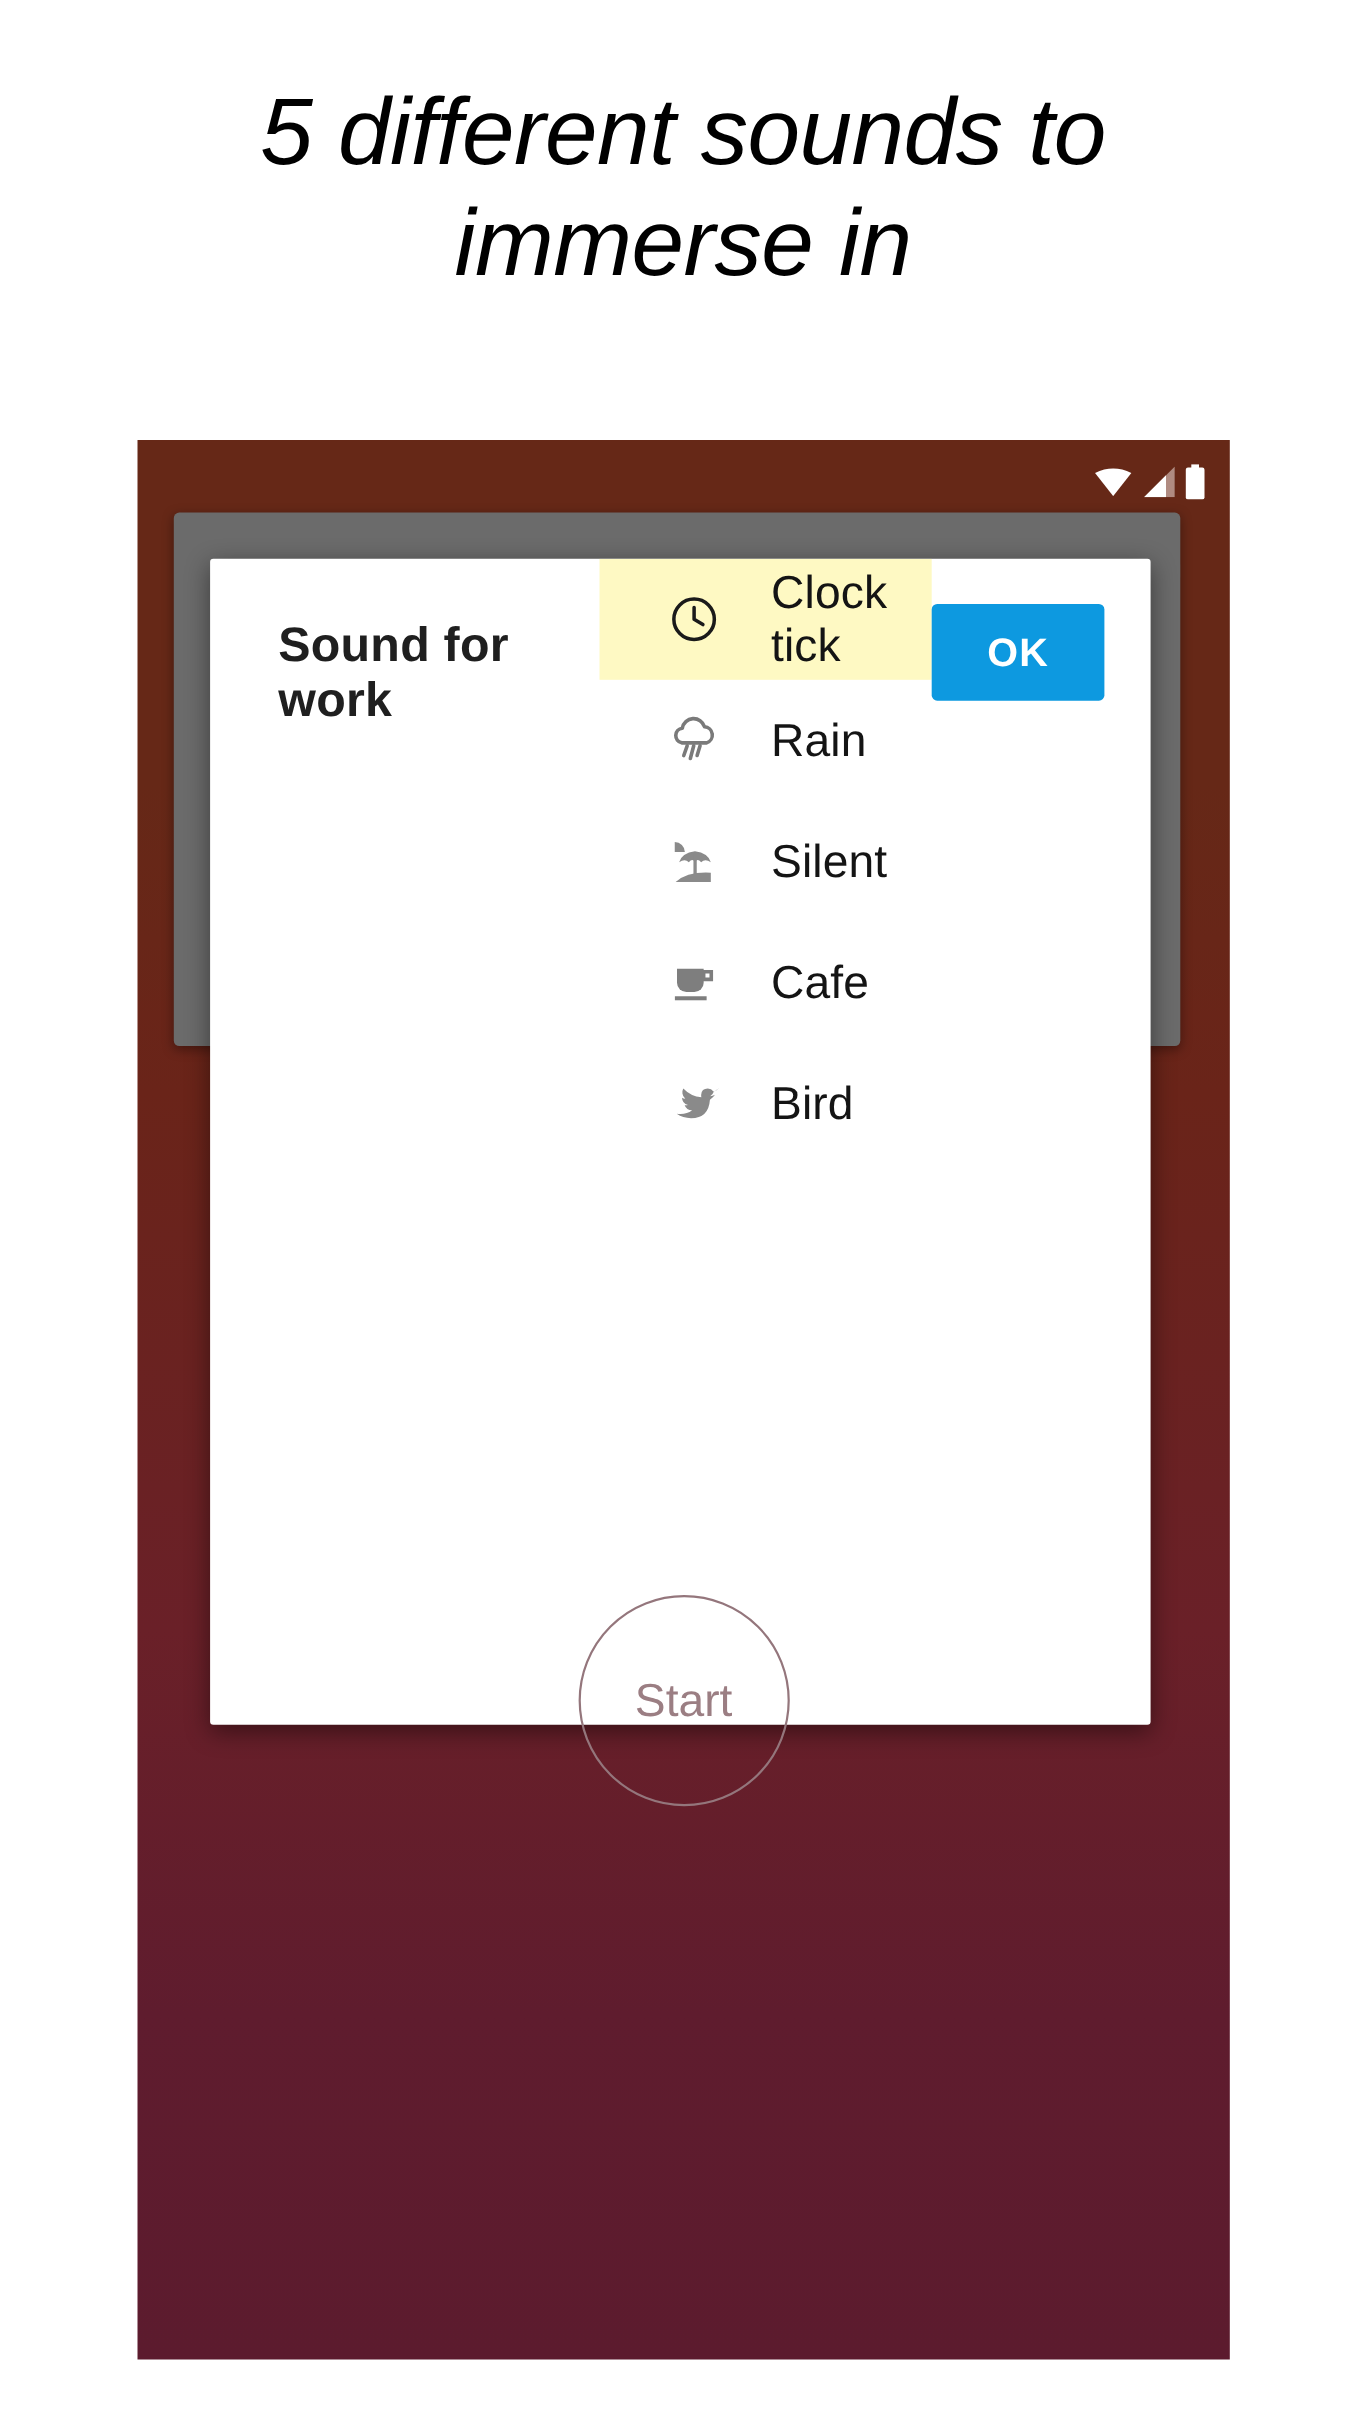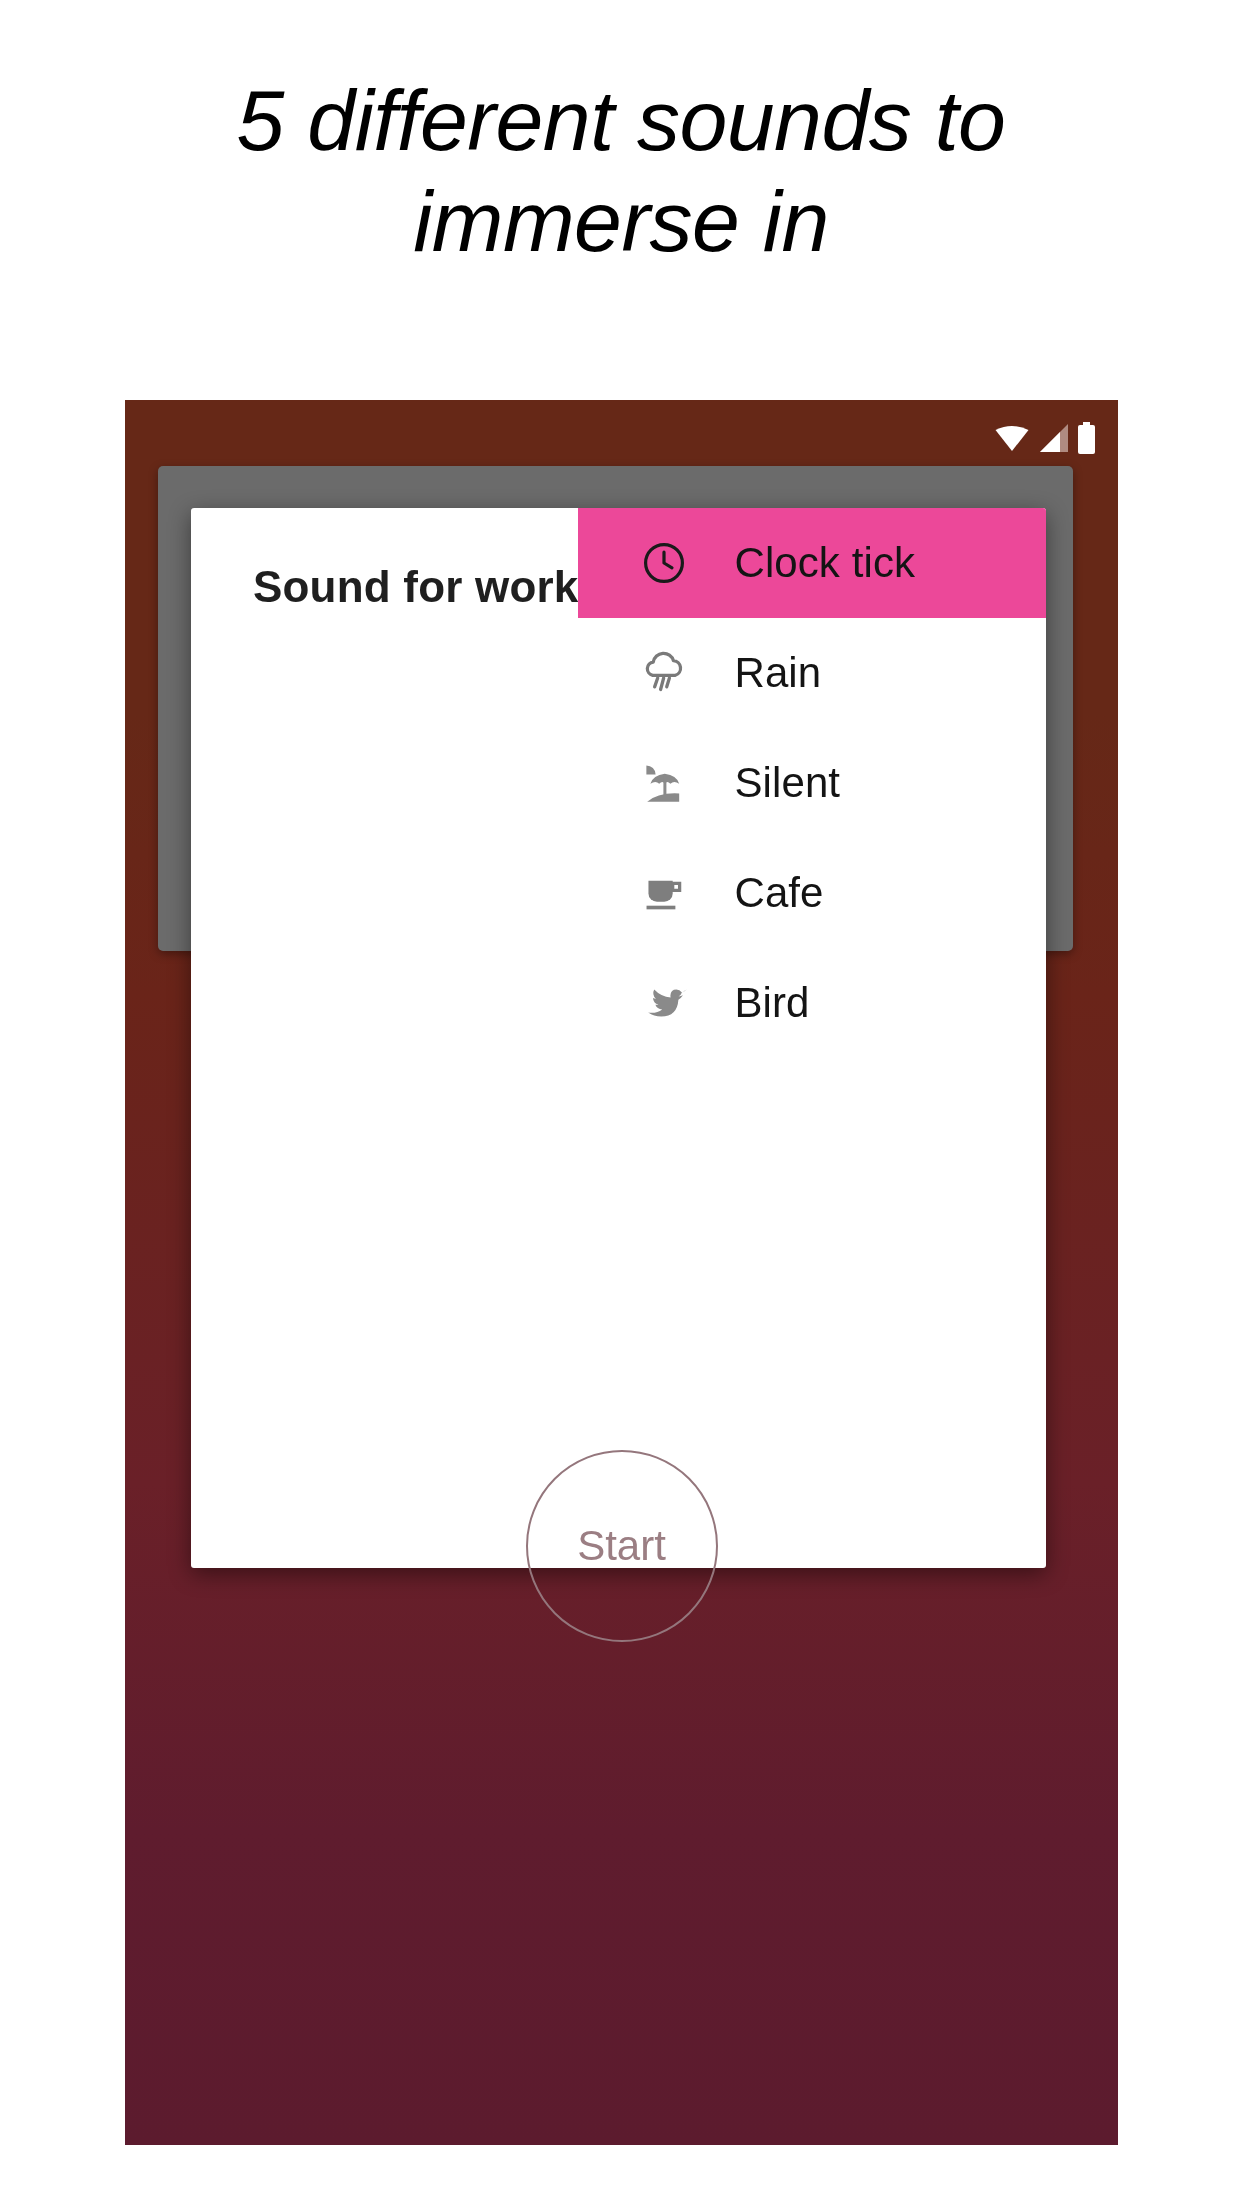--- a/index.html
+++ b/index.html
@@ -95,21 +95,21 @@
   }
 
   .dialog-list { flex:1 1 auto; }
 
   .sound-row {
     height:110px;
     display:flex;
     align-items:center;
     padding-left:62px;
   }
-  .sound-row.selected { background:#ec4899; }
+  .sound-row.selected { background:#fef9c3; }
 
   .row-icon {
     width:72px;
     flex:0 0 72px;
     display:flex; align-items:center; justify-content:flex-start;
   }
   .row-icon svg { display:block; }
   .row-label {
     font-size:42px;
     color:#141414;
@@ -257,20 +257,23 @@
                        Q6.9 19.8 10.6 19.8 Q18.6 19.8 19.2 11.4 Q20.6 10.4 21.5 9.1
                        Q20.4 9.6 19.3 9.8 Q20.5 9 21 7.6 Z" fill="#8a8a8a"></path>
             </svg>
           </span>
           <span class="row-label">Bird</span>
         </div>
 
 
       </div>
 
+      <div class="dialog-actions">
+        <button class="ok-button">OK</button>
+      </div>
 
     </div>
 
     <div class="start-btn">
       <span>Start</span>
     </div>
 
   </div>
 </div>
 

